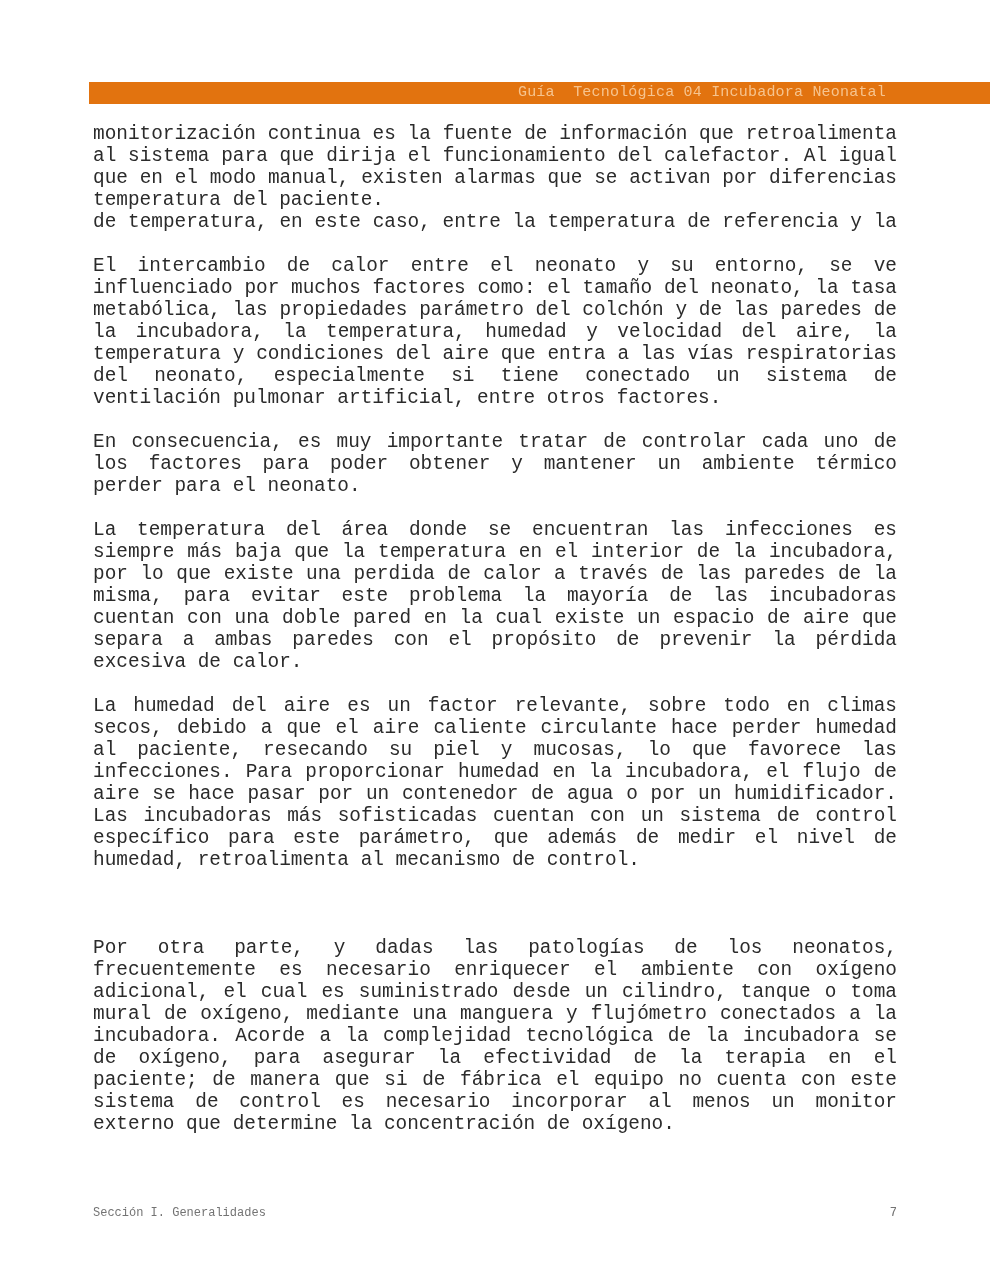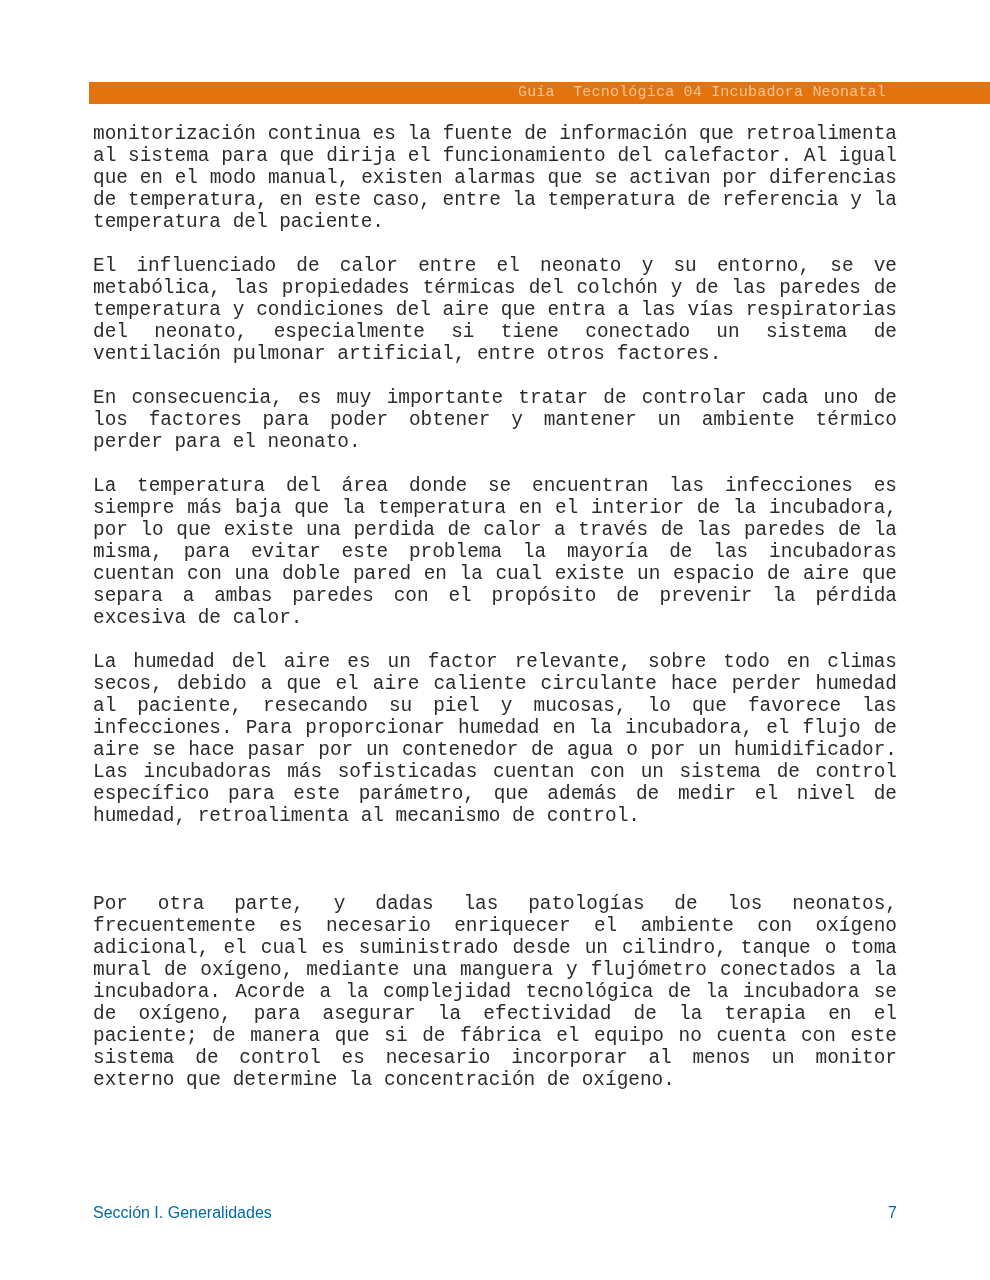--- a/index.html
+++ b/index.html
@@ -18,44 +18,46 @@
     position: absolute; left: 93px; top: 123px; width: 804px;
     font-family: "Liberation Mono", "DejaVu Sans Mono", monospace;
     font-size: 19.4px; line-height: 22px; color: #2b2b2b;
   }
   .para { margin: 0 0 22px 0; text-align: justify; text-align-last: left; }
   .para .ln { display: block; text-align: justify; text-align-last: justify; white-space: normal; }
   .para .ln.last { text-align-last: left; }
   .spacer { height: 44px; }
   .footer {
     position: absolute; left: 93px; top: 1203px; width: 804px; height: 20px;
-    font-family: Liberation Sans, sans-serif;
-    font-size: 16px; line-height: 20px; color: #0369a1;
+    font-family: Liberation Mono, monospace;
+    font-size: 12px; line-height: 20px; color: #737373;
   }
   .footer-left { position: absolute; left: 0; top: 0; }
   .footer-right { position: absolute; right: 0; top: 0; }
 </style>
 </head>
 <body>
 
 <div class="header-bar">
   <span class="header-title">Guía  Tecnológica 04 Incubadora Neonatal</span>
 </div>
 
 <div class="content">
   <p class="para">
     <span class="ln">monitorización continua es la fuente de información que retroalimenta</span>
     <span class="ln">al sistema para que dirija el funcionamiento del calefactor. Al igual</span>
     <span class="ln">que en el modo manual, existen alarmas que se activan por diferencias</span>
+    <span class="ln last">temperatura del paciente.</span>
     <span class="ln">de temperatura, en este caso, entre la temperatura de referencia y la</span>
-    <span class="ln last">temperatura del paciente.</span>
   </p>
   <p class="para">
-    <span class="ln">El influenciado de calor entre el neonato y su entorno, se ve</span>
-    <span class="ln">metabólica, las propiedades térmicas del colchón y de las paredes de</span>
+    <span class="ln">El intercambio de calor entre el neonato y su entorno, se ve</span>
+    <span class="ln">influenciado por muchos factores como: el tamaño del neonato, la tasa</span>
+    <span class="ln">metabólica, las propiedades parámetro del colchón y de las paredes de</span>
+    <span class="ln">la incubadora, la temperatura, humedad y velocidad del aire, la</span>
     <span class="ln">temperatura y condiciones del aire que entra a las vías respiratorias</span>
     <span class="ln">del neonato, especialmente si tiene conectado un sistema de</span>
     <span class="ln last">ventilación pulmonar artificial, entre otros factores.</span>
   </p>
   <p class="para">
     <span class="ln">En consecuencia, es muy importante tratar de controlar cada uno de</span>
     <span class="ln">los factores para poder obtener y mantener un ambiente térmico</span>
     <span class="ln last">perder para el neonato.</span>
   </p>
   <p class="para">

